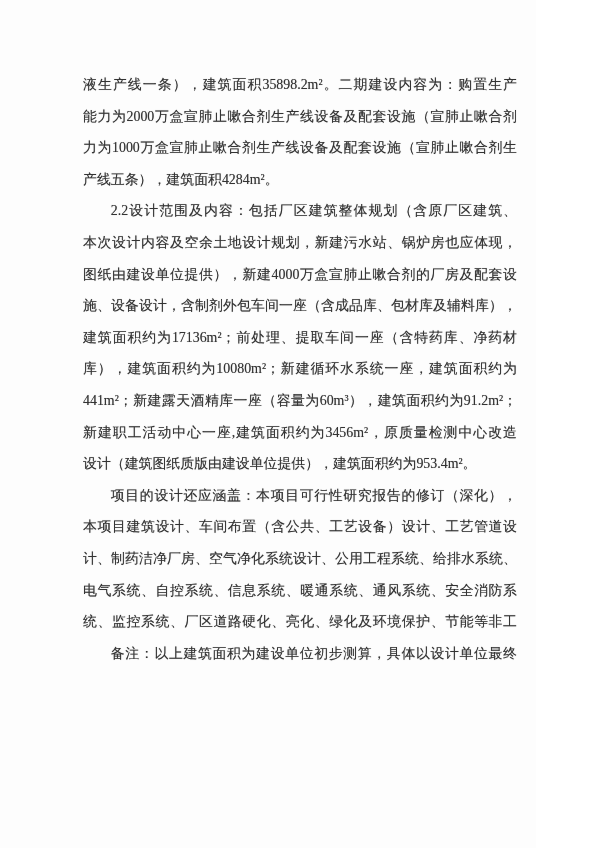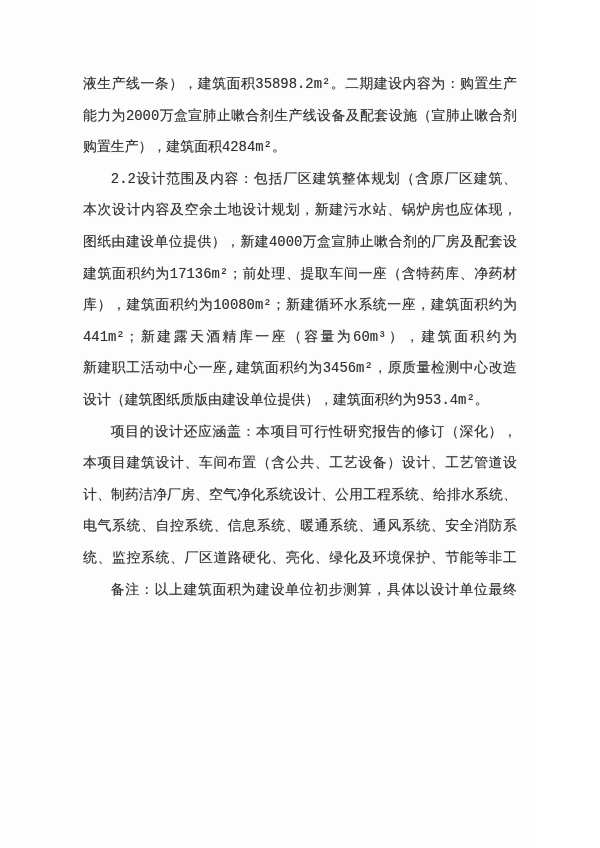--- a/index.html
+++ b/index.html
@@ -6,21 +6,21 @@
     margin: 0;
     padding: 0;
     background: #ffffff;
   }
   .page {
     position: relative;
     width: 536px;
     height: 848px;
     background: #fdfdfd;
     overflow: hidden;
-    font-family: Liberation Mono, monospace;
+    font-family: Liberation Serif, serif;
   }
   .text-block {
     position: absolute;
     left: 83px;
     top: 69px;
     width: 434px;
     color: #333333;
     font-size: 13.9px;
   }
   .paragraph {
@@ -44,26 +44,28 @@
   }
 </style>
 </head>
 <body>
 
 <div class="page">
   <div class="text-block" id="text-block">
       <div class="paragraph">
         <div class="line">液生产线一条），建筑面积35898.2m²。二期建设内容为：购置生产</div>
         <div class="line">能力为2000万盒宣肺止嗽合剂生产线设备及配套设施（宣肺止嗽合剂</div>
-        <div class="line no-stretch">购置生产），建筑面积4284m²。</div>
+        <div class="line">力为1000万盒宣肺止嗽合剂生产线设备及配套设施（宣肺止嗽合剂生</div>
+        <div class="line no-stretch">产线五条），建筑面积4284m²。</div>
       </div>
       <div class="paragraph">
         <div class="line indent">2.2设计范围及内容：包括厂区建筑整体规划（含原厂区建筑、</div>
         <div class="line">本次设计内容及空余土地设计规划，新建污水站、锅炉房也应体现，</div>
         <div class="line">图纸由建设单位提供），新建4000万盒宣肺止嗽合剂的厂房及配套设</div>
+        <div class="line">施、设备设计，含制剂外包车间一座（含成品库、包材库及辅料库），</div>
         <div class="line">建筑面积约为17136m²；前处理、提取车间一座（含特药库、净药材</div>
         <div class="line">库），建筑面积约为10080m²；新建循环水系统一座，建筑面积约为</div>
         <div class="line">441m²；新建露天酒精库一座（容量为60m³），建筑面积约为91.2m²；</div>
         <div class="line">新建职工活动中心一座,建筑面积约为3456m²，原质量检测中心改造</div>
         <div class="line no-stretch">设计（建筑图纸质版由建设单位提供），建筑面积约为953.4m²。</div>
       </div>
       <div class="paragraph">
         <div class="line indent">项目的设计还应涵盖：本项目可行性研究报告的修订（深化），</div>
         <div class="line">本项目建筑设计、车间布置（含公共、工艺设备）设计、工艺管道设</div>
         <div class="line">计、制药洁净厂房、空气净化系统设计、公用工程系统、给排水系统、</div>

